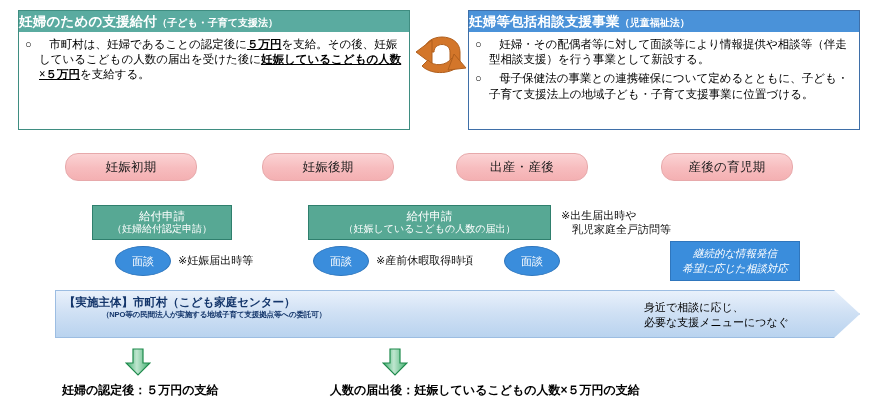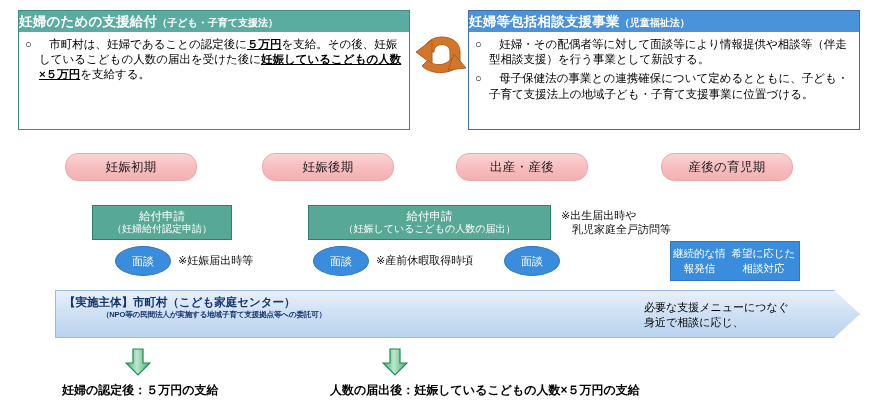--- a/index.html
+++ b/index.html
@@ -19,21 +19,21 @@
     font-weight:bold;font-size:13.5px;letter-spacing:.2px;
   }
   .ibhead.teal{background:#5aaba0;}
   .ibhead.blue{background:#4a92d9;}
   .ibhead .law{font-size:10px;font-weight:bold;letter-spacing:0;}
   .ibbody{padding:5px 6px 4px 6px;}
   .bullet{display:flex;font-size:11.5px;line-height:1.32;margin-bottom:4px;}
   .bullet:last-child{margin-bottom:0;}
   .bullet .mk{flex:0 0 14px;font-size:11px;line-height:1.32;}
   .bullet .tx{flex:1 1 auto;text-indent:0.9em;}
-  .u-b{font-weight:bold;text-decoration:underline;}
+  .u-b{font-weight:bold;text-decoration:underline;font-family:Liberation Serif, serif;}
 
   
   .cyc{width:56px;height:62px;}
 
   
   .pill{
     height:28px;border-radius:13px;border:1px solid #e7a9ab;
     background:linear-gradient(180deg,#fbd3d4 0%,#f7bcbe 55%,#f4b0b2 100%);
     display:flex;align-items:center;justify-content:center;
     font-size:12.5px;color:#1b1b1b;letter-spacing:.3px;
@@ -54,22 +54,22 @@
     display:flex;align-items:center;justify-content:center;
     color:#ffffff;font-size:11px;
   }
 
   
   .note{font-size:11px;line-height:1.28;color:#111;}
 
   
   .bluebox{
     background:#3a8ddc;border:1px solid #2f76bd;color:#fff;
-    display:flex;flex-direction:row;align-items:center;justify-content:center;
-    font-size:10.5px;line-height:1.42;text-align:center;
+    display:flex;flex-direction:column;align-items:center;justify-content:center;
+    font-size:10.5px;line-height:1.42;text-align:center;font-style:italic;
   }
 
   
   .band{
     background:linear-gradient(180deg,#e9f1fb 0%,#cfe0f4 48%,#b9d3ef 100%);
     border:1px solid #9cbde2;
     clip-path:polygon(0 0, calc(100% - 26px) 0, 100% 50%, calc(100% - 26px) 100%, 0 100%);
   }
   .band-a{font-size:11.5px;font-weight:bold;line-height:1.25;}
   .band-a .sub{font-size:7.6px;font-weight:bold;display:block;margin-top:1px;letter-spacing:-0.2px;}
@@ -171,22 +171,22 @@
   <div>希望に応じた相談対応</div>
 </div>
 
 <div class="abs band" style="left:55px;top:290px;width:805px;height:48px;">
   <div class="abs band-a" style="left:8px;top:4px;width:300px;color:#14366b;">
     <span>【実施主体】市町村（こども家庭センター）</span>
     <span class="sub" style="text-align:center;">（NPO等の民間法人が実施する地域子育て支援拠点等への委託可）</span>
   </div>
   <div class="abs band-b" style="left:340px;top:15px;margin-top:31px;">伴走型相談支援</div>
   <div class="abs band-c" style="left:588px;top:9px;width:220px;">
+    <div>身近で相談に応じ、</div>
     <div>必要な支援メニューにつなぐ</div>
-    <div>身近で相談に応じ、</div>
   </div>
 </div>
 
 <div class="abs" style="left:125px;top:348px;">
   <svg class="garrow" viewBox="0 0 26 28" xmlns="http://www.w3.org/2000/svg" aria-hidden="true">
     <defs>
         <linearGradient id="g1" x1="0" y1="0" x2="1" y2="0">
       <stop offset="0" stop-color="#3fae6e"></stop>
           <stop offset="0.45" stop-color="#bfe6cf"></stop>
           <stop offset="1" stop-color="#3fae6e"></stop>

